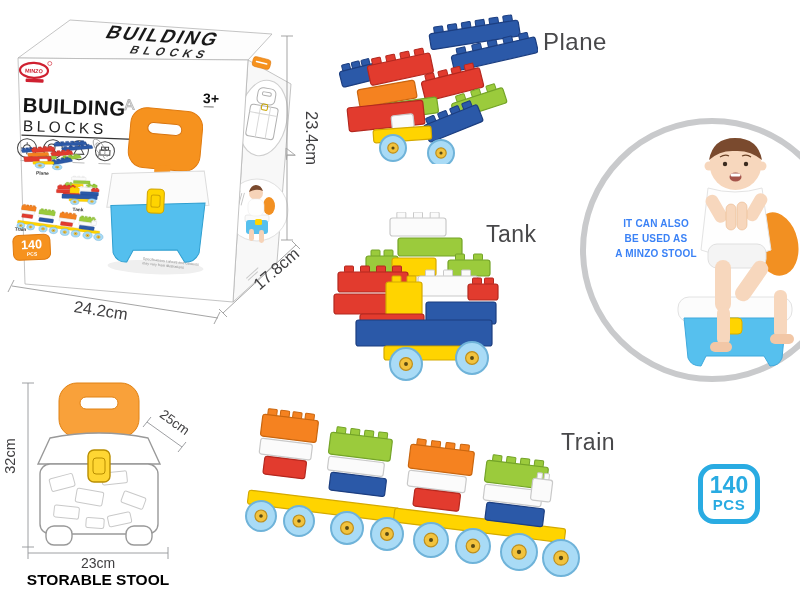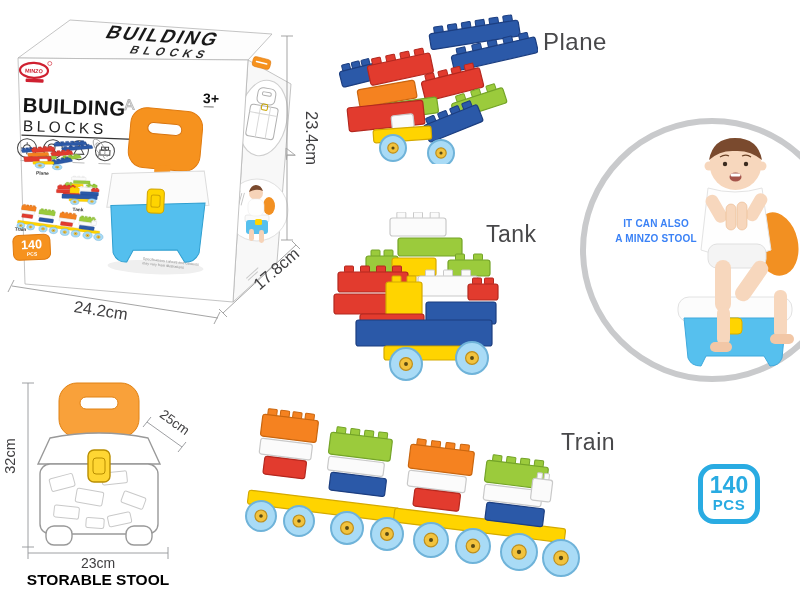--- a/index.html
+++ b/index.html
@@ -687,20 +687,21 @@
           <circle cx="326" cy="160" r="7.2" fill="#f2c33d" stroke="#bd8f1e" stroke-width="1.2"></circle>
           <circle cx="326" cy="160" r="2.16" fill="#5a4a12"></circle>
         </g>
       </g>
   </svg>
   <div class="model-label" style="left:561px;top:429px">Train</div>
 
   <div class="baby-circle">
     <div class="callout-text">
       <div>IT CAN ALSO</div>
+      <div>BE USED AS</div>
       <div>A MINZO STOOL</div>
     </div>
     <svg class="abs" style="left:72px;top:8px" width="178" height="250" viewBox="0 0 178 250">
       <ellipse cx="118" cy="112" rx="22" ry="32" transform="rotate(-12 118 112)" fill="#f29022"></ellipse>
       <rect x="20" y="165" width="114" height="25" rx="11" fill="#fcfcfc" stroke="#e2e2e2"></rect>
       <path d="M26,186 L128,186 L124,226 q-3,8 -12,8 l-6,-10 -58,0 -5,10 q-10,0 -13,-8 z" fill="#56c0ee" stroke="#3fa9dd"></path>
       <rect x="66" y="186" width="18" height="16" rx="4" fill="#ffd400" stroke="#d9ae00"></rect>
       <path d="M50,56 Q77,64 104,56 L113,118 Q77,132 43,118 Z" fill="#fefefe" stroke="#e3e3e3"></path>
       <rect x="50" y="112" width="58" height="24" rx="9" fill="#f4f4f4" stroke="#e0e0e0"></rect>
       <rect x="57" y="128" width="16" height="52" rx="8" fill="#f7d7bd"></rect>

